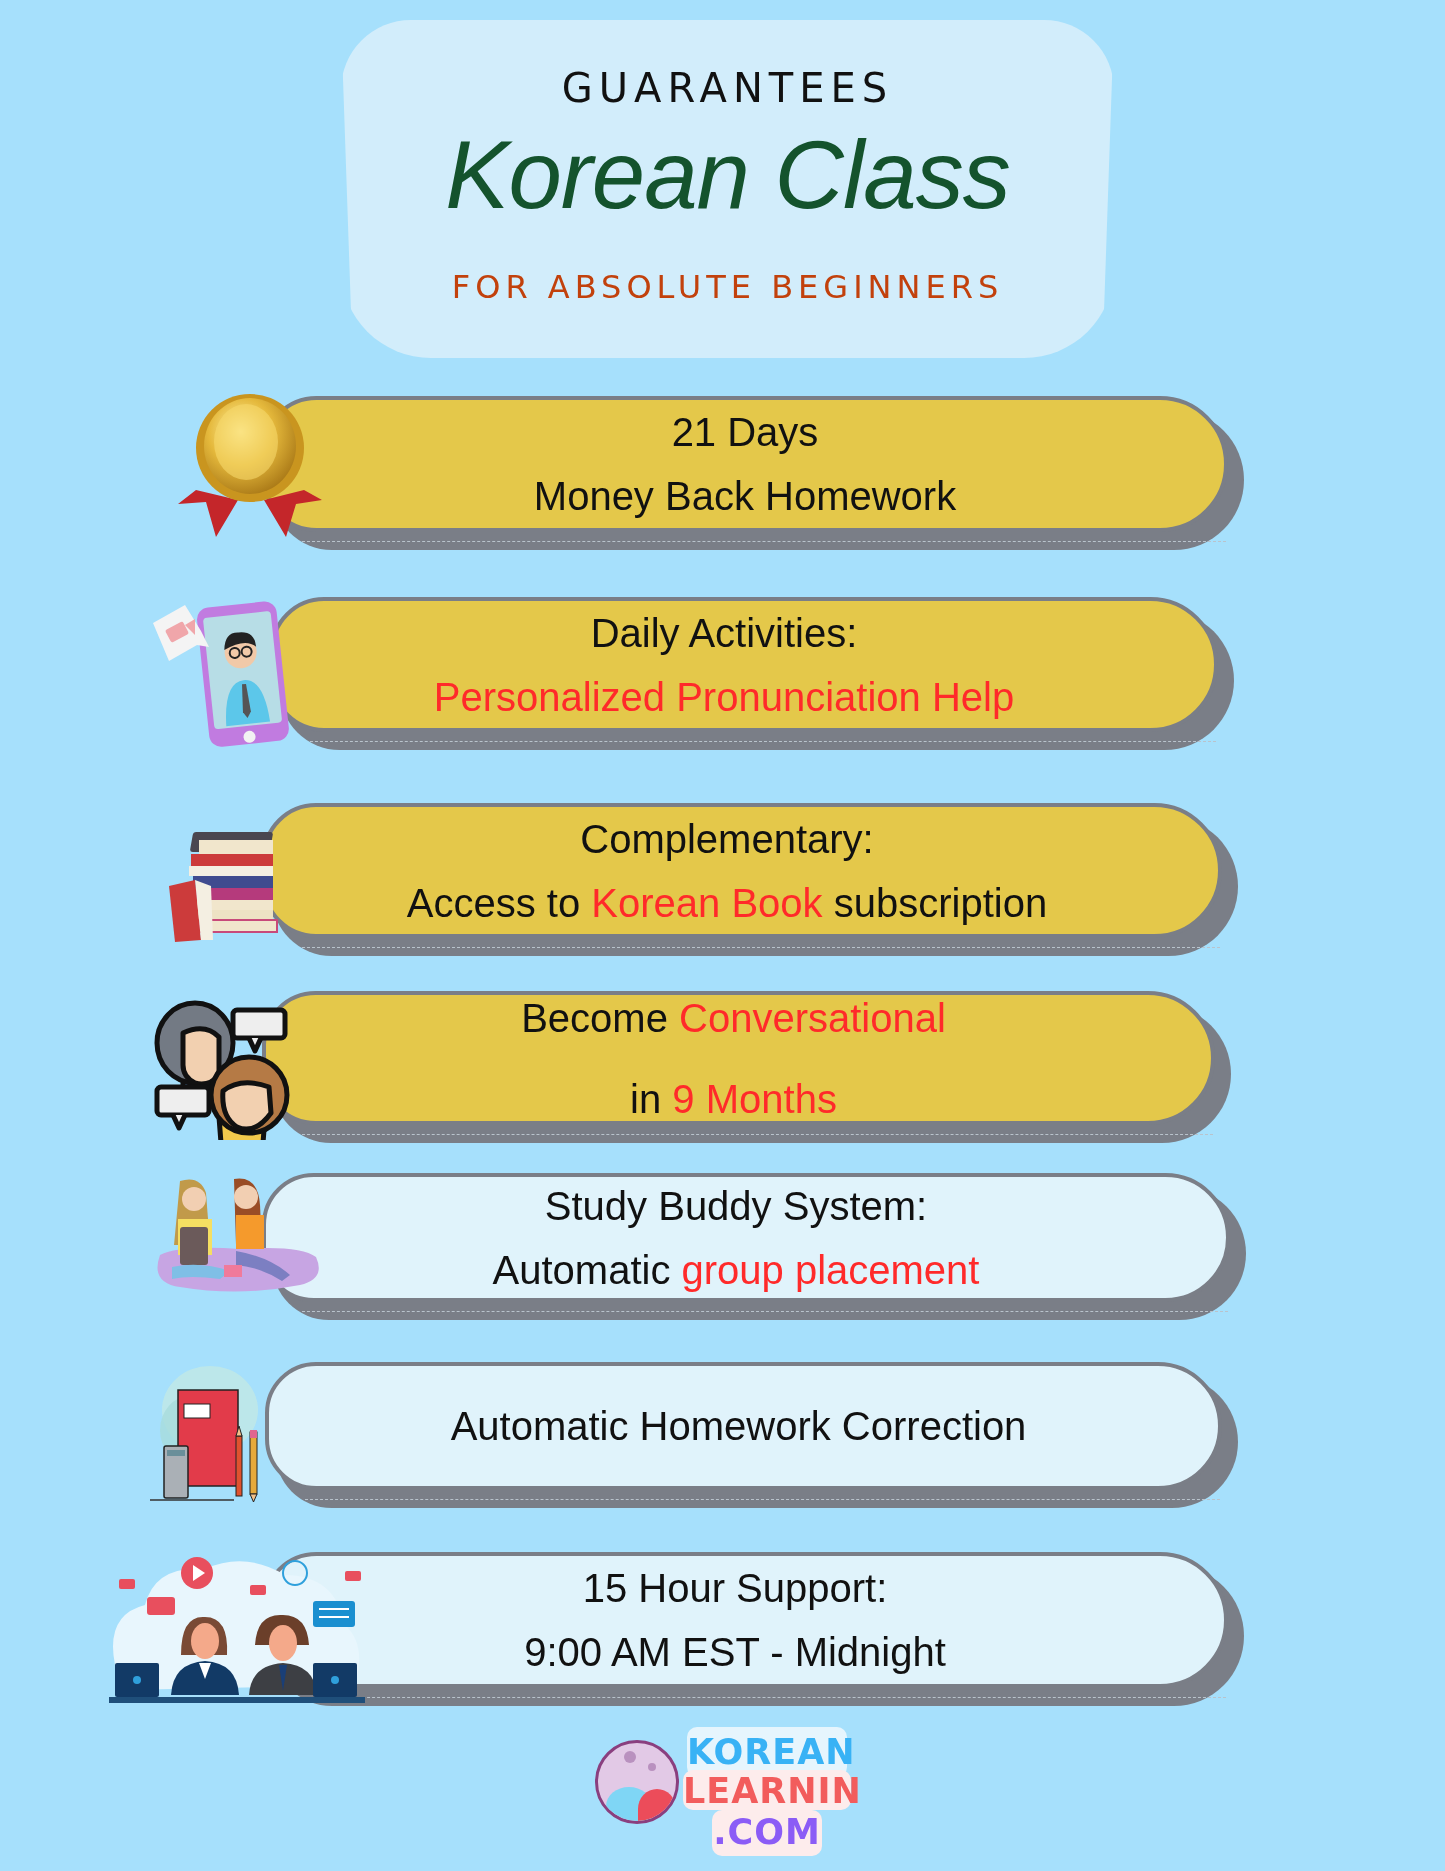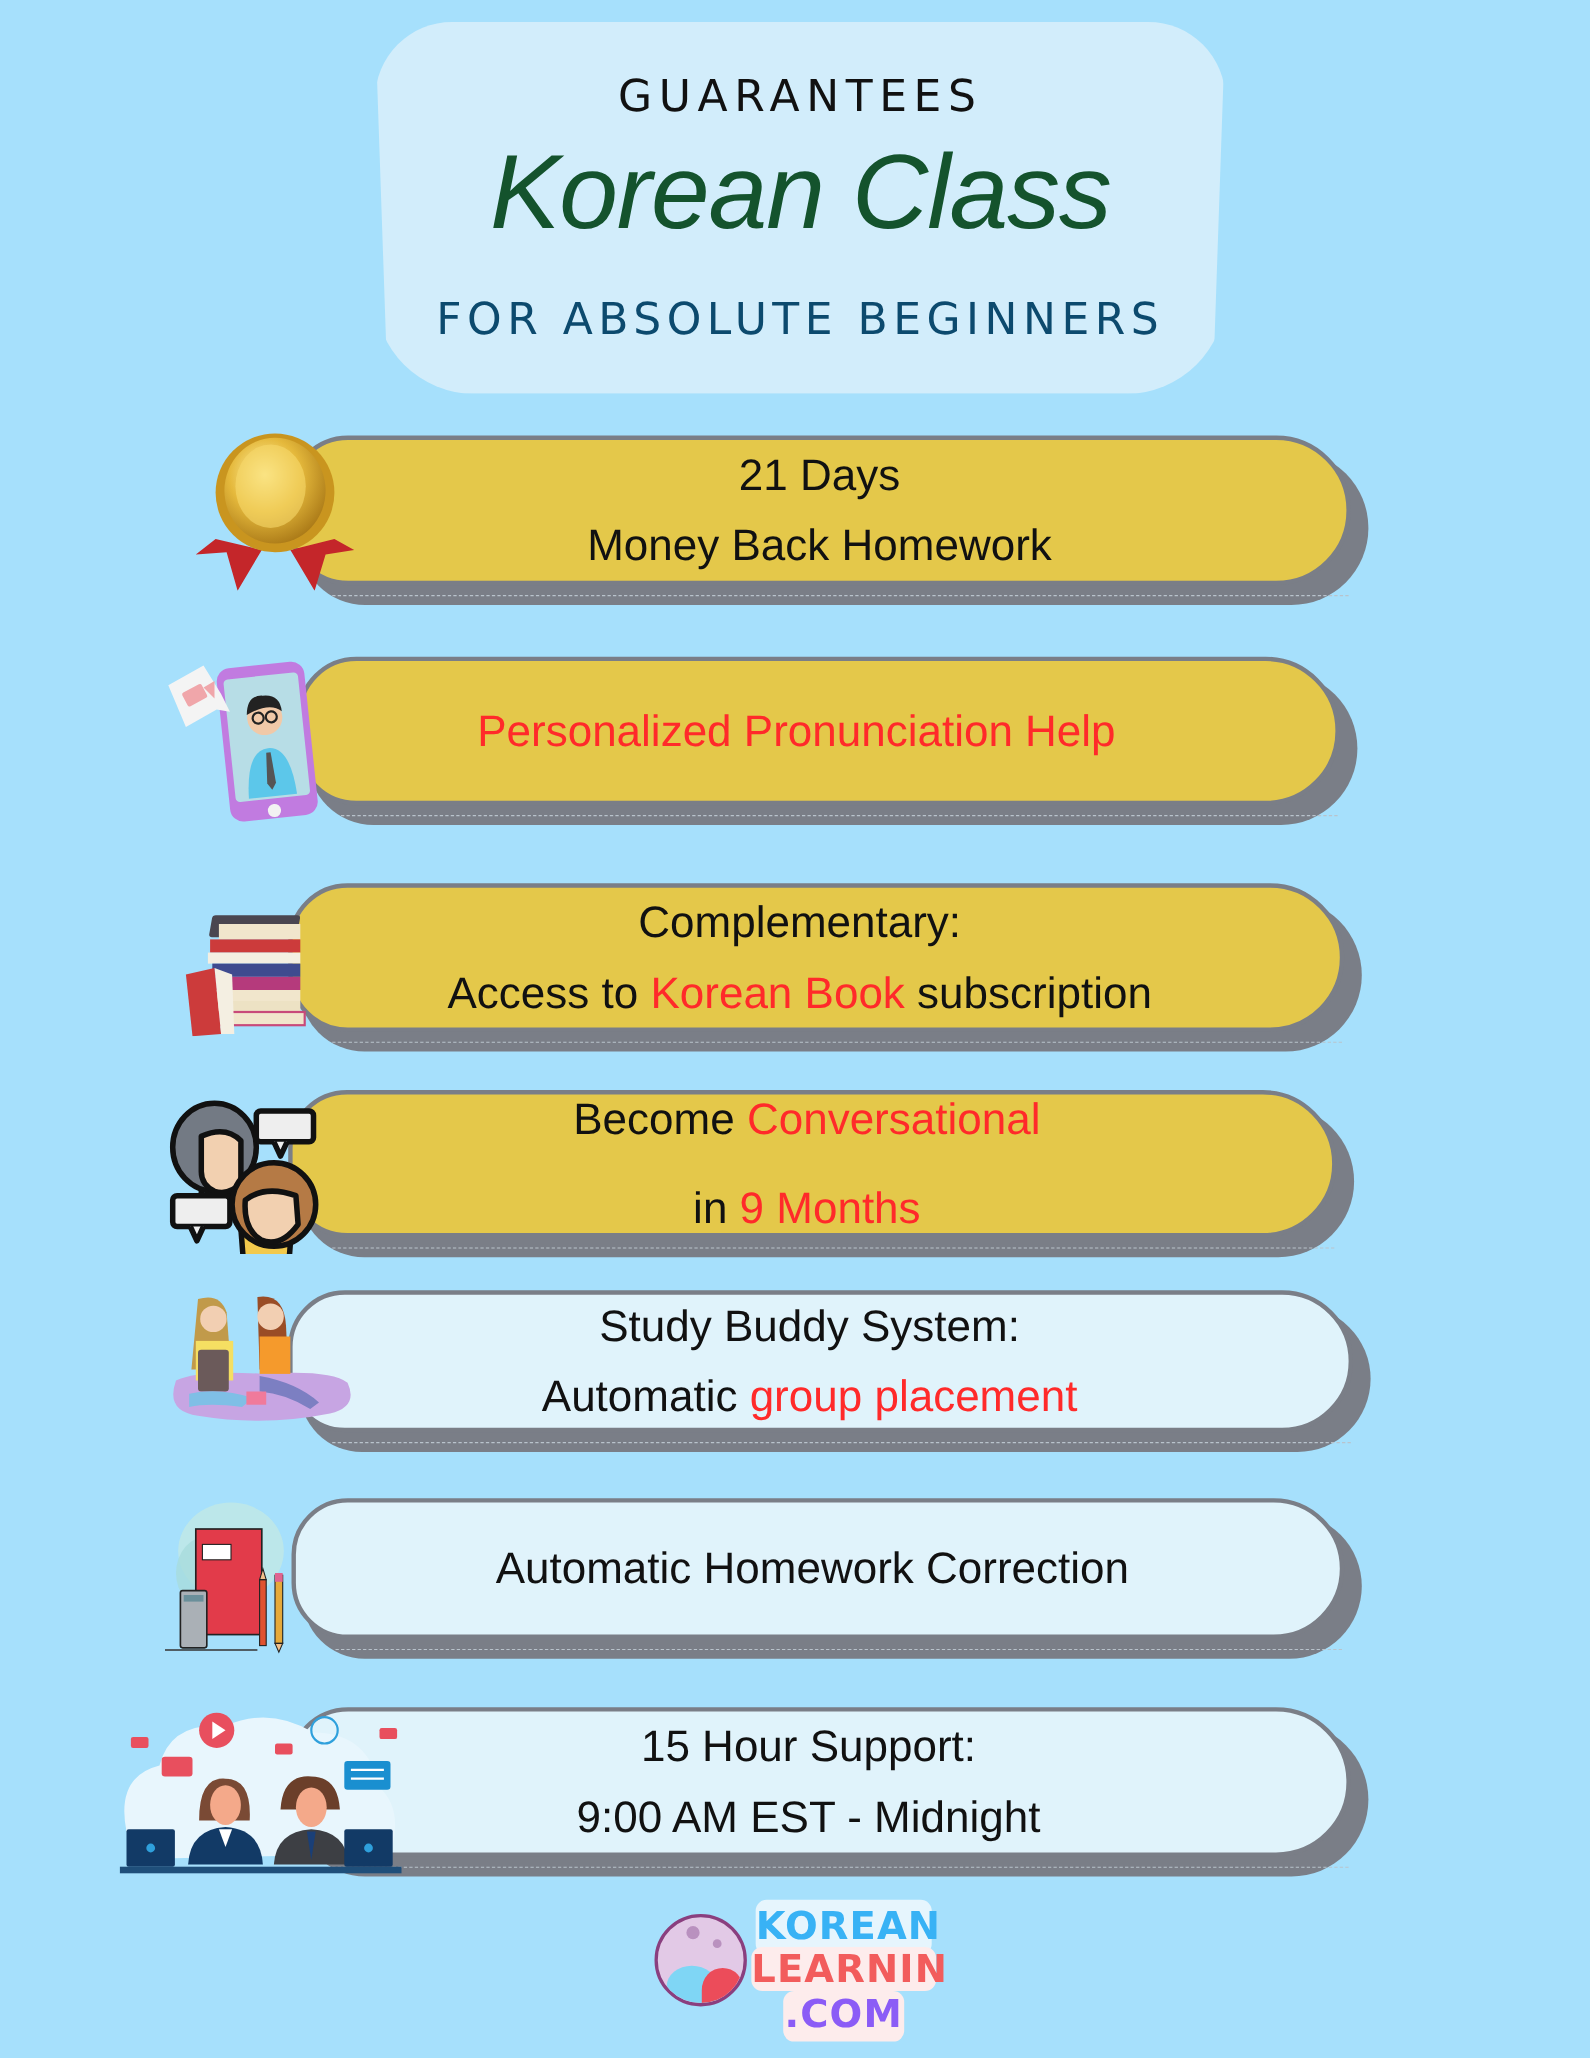--- a/index.html
+++ b/index.html
@@ -24,21 +24,21 @@
     font-family:"DejaVu Sans", sans-serif; font-size:40px; letter-spacing:6px;
     font-weight:400; color:#111;
   }
   .title {
     position:absolute; left:0; right:0; top:100px;
     font-family:Liberation Sans, sans-serif; font-style:italic; font-size:96px;
     letter-spacing:-1px; color:#14532d;text-align:center;
   }
   .subtitle {
     position:absolute; left:0; right:0; top:248px;
-    font-family:"DejaVu Sans", sans-serif; font-size:40px; letter-spacing:5px; color:#0c4a6e;
+    font-family:"DejaVu Sans", sans-serif; font-size:32px; letter-spacing:5px; color:#c2410c;
   }
 
   .banner { position:absolute; }
   .banner .shadow {
     position:absolute; left:10px; top:14px; right:-16px; bottom:-18px;
     background:#7a7e87; border-radius:0 70px 70px 40px / 0 70px 70px 40px;
     border-top-left-radius:60px; border-bottom-left-radius:60px;
   }
   .banner .shadow::after {
     content:""; position:absolute; left:30px; right:18px; bottom:8px; height:1px;
@@ -100,20 +100,21 @@
   <path d="M128 98 L146 108 L120 112 L110 145 L88 108 Z" fill="#c4262a"></path>
   <ellipse cx="74" cy="56" rx="54" ry="54" fill="#c9951f"></ellipse>
   <ellipse cx="74" cy="54" rx="46" ry="48" fill="url(#gm)"></ellipse>
   <ellipse cx="70" cy="50" rx="32" ry="38" fill="#f6d96a" opacity="0.6"></ellipse>
 </svg>
 
 <div class="banner gold" style="left:270px; top:597px; width:948px; height:135px;">
   <div class="shadow"></div>
   <div class="plate"></div>
   <div class="text" style="left:-40px;">
+    <div>Daily Activities:</div>
     <div class="red">Personalized Pronunciation Help</div>
   </div>
 </div>
 <svg class="icon" style="left:145px; top:595px;" width="150" height="155" viewBox="0 0 150 155">
   <g transform="rotate(-6 90 80)">
     <rect x="58" y="10" width="80" height="140" rx="12" fill="#c17be0"></rect>
     <rect x="64" y="20" width="68" height="112" rx="4" fill="#b7dde6"></rect>
     <circle cx="98" cy="143" r="6" fill="#f2f2f2"></circle>
     <path d="M76 130 Q78 86 98 86 Q118 86 120 130 Z" fill="#5cc7ea"></path>
     <path d="M96 90 L100 90 L102 118 L98 124 L94 118 Z" fill="#555"></path>

